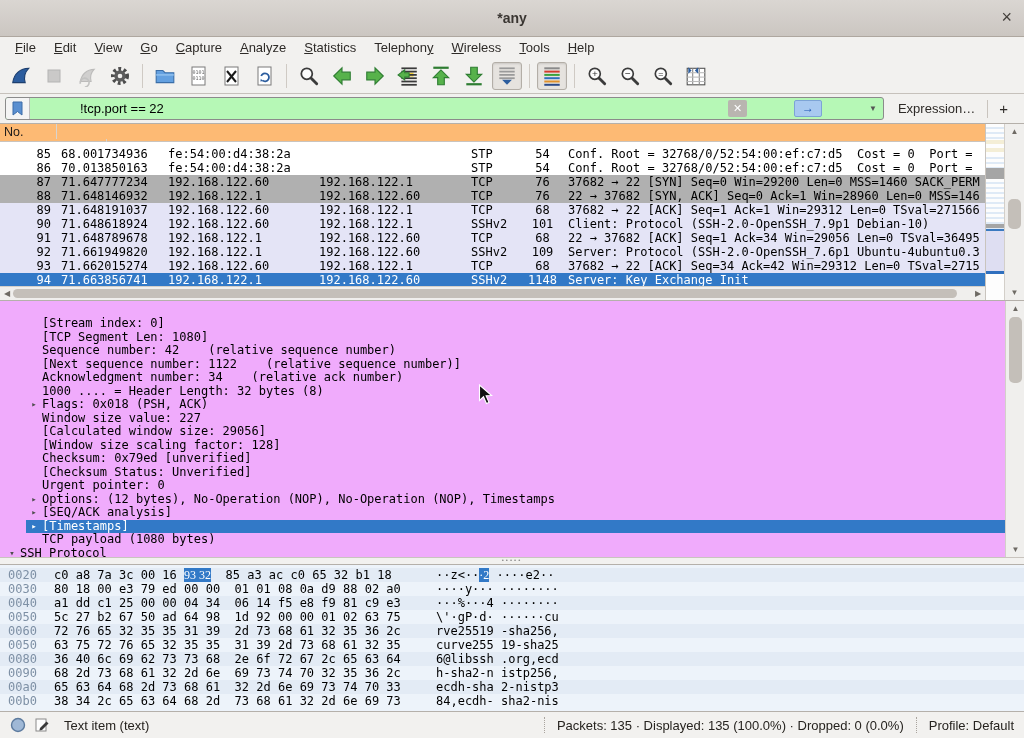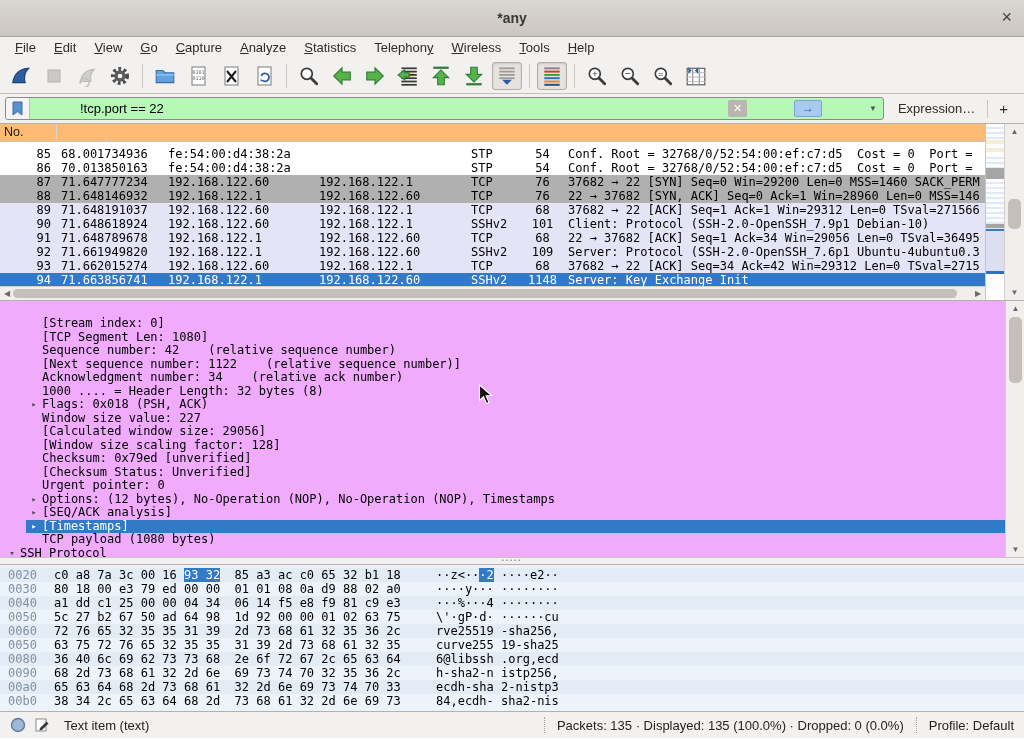--- a/index.html
+++ b/index.html
@@ -87,21 +87,21 @@
   
   .splitter { height:7px; background:#f2f1ef; border-bottom:1px solid #b5b0aa; text-align:center; font-size:6px; color:#8a8a8a; line-height:5px; letter-spacing:2px; }
 
   
   .hexpane { height:146px; background:#edf3fa; padding-top:3px; overflow:hidden; }
   .hrow { height:14px; line-height:14px; display:flex; font:12px "DejaVu Sans Mono", monospace; white-space:pre; }
   .hrow:nth-child(odd) { background:#e3ebf5; }
   .off { width:46px; padding-left:8px; color:#7e90a5; flex-shrink:0; }
   .hx { width:372px; padding-left:8px; flex-shrink:0; }
   .asc { padding-left:18px; }
-  .hl { background:#3279c7; color:#fff; }
+  .hl { background:#3279c7; color:#fff;font-family:Liberation Serif, serif; }
 
   
   .statusbar { height:27px; background:#f2f1ef; border-top:1px solid #b5b0aa; display:flex; align-items:center; font-size:13px; color:#26231f; padding:0 10px; }
   .sico { display:flex; align-items:center; margin-right:8px; }
   .stext { margin-left:6px; }
   .spacer { flex:1; }
   .sdot { width:1px; height:16px; border-left:1px dotted #a9a49e; margin:0 12px; }
   .cursor { position:absolute; left:478px; top:384px; pointer-events:none; }
 </style>
 </head>

